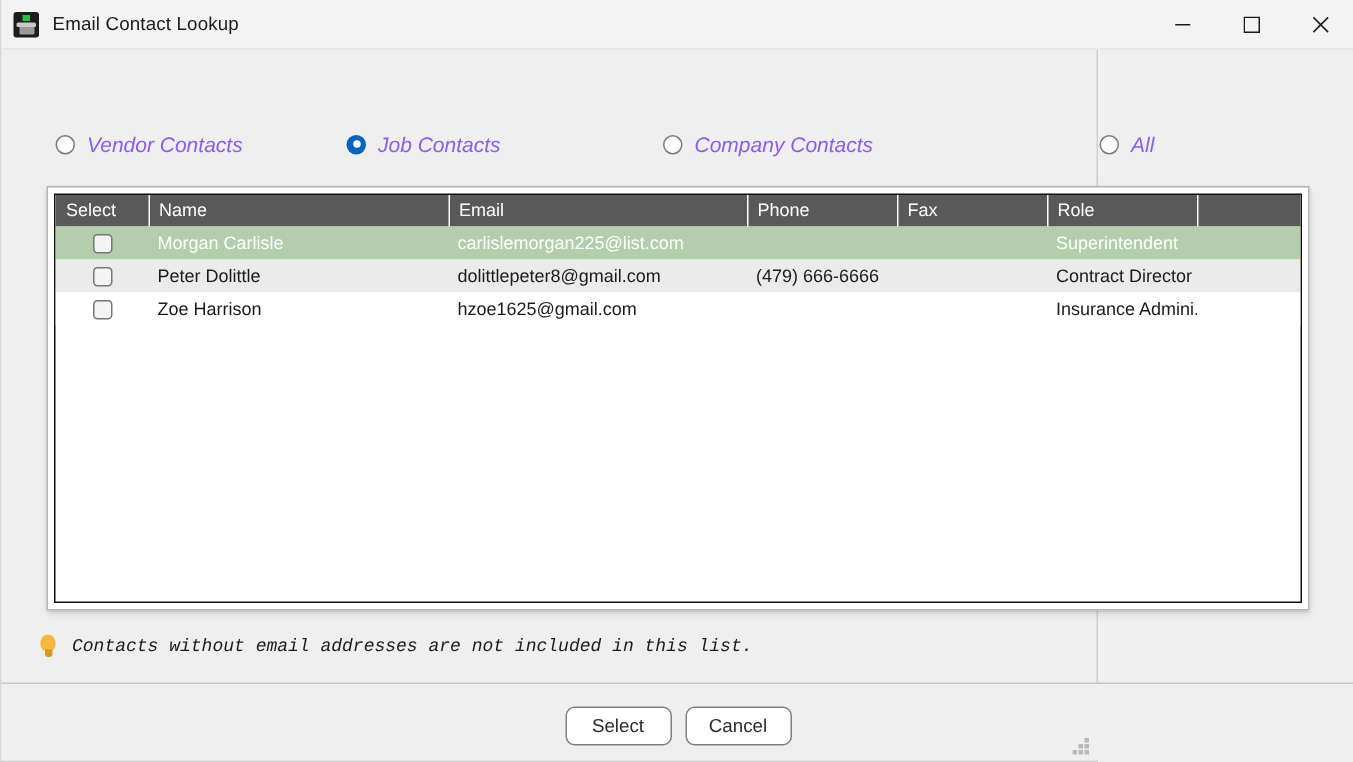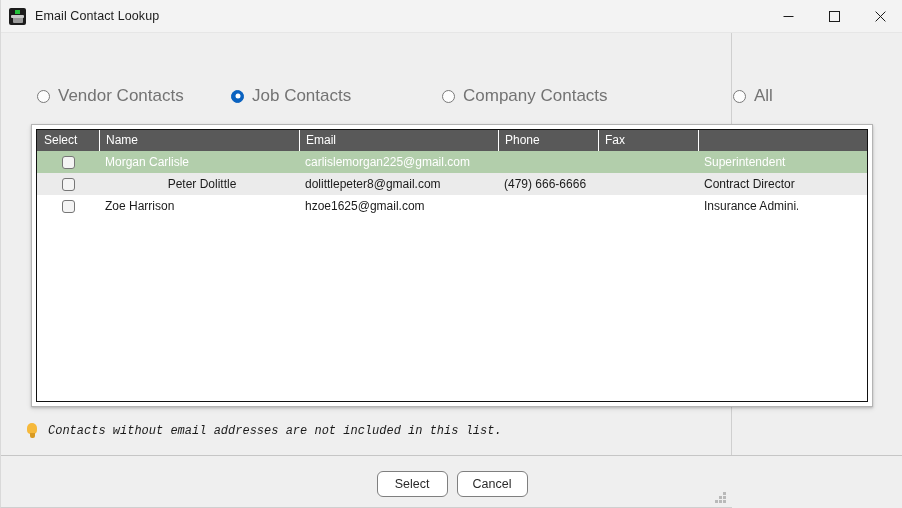--- a/index.html
+++ b/index.html
@@ -124,22 +124,23 @@
   .radio-opt.checked .radio-mark::after {
     content: "";
     position: absolute;
     left: 50%; top: 50%;
     transform: translate(-50%,-50%);
     width: 5px; height: 5px;
     border-radius: 50%;
     background: #ffffff;
   }
   .radio-label {
-    font-size: 17px;
-    color: #737373;
+    font-size: 14px;
+    color: #8b5cf6;
+    font-style: italic;
   }
 
   
   .grid-outer {
     position: absolute;
     left: 30px;
     top: 124px;
     width: 842px;
     height: 283px;
     background: #ffffff;
@@ -353,39 +354,40 @@
   </div>
 
   <div class="grid-outer">
     <div class="grid-inner">
       <div class="grid-head" id="grid-head">
           <div class="hcell first" style="width: 62px;">Select</div>
           <div class="hcell" style="width: 200px;">Name</div>
           <div class="hcell" style="width: 199px;">Email</div>
           <div class="hcell" style="width: 100px;">Phone</div>
           <div class="hcell" style="width: 100px;">Fax</div>
+          <div class="hcell" style="width: 100px;">Role</div>
           <div class="hcell" style="width: 69px;"></div>
         </div>
       <div id="grid-body">
           <div class="grid-row selected">
             <div class="cell select-cell" style="width: 62px;">
               <span class="chk"></span>
             </div>
             <div class="cell" style="width: 200px;">Morgan Carlisle</div>
-            <div class="cell" style="width: 199px;">carlislemorgan225@gmail.com</div>
+            <div class="cell" style="width: 199px;">carlislemorgan225@list.com</div>
             <div class="cell" style="width: 100px;"></div>
             <div class="cell" style="width: 100px;"></div>
             <div class="cell" style="width: 100px;">Superintendent</div>
             <div class="cell" style="width: 69px;"></div>
           </div>
           <div class="grid-row alt">
             <div class="cell select-cell" style="width: 62px;">
               <span class="chk"></span>
             </div>
-            <div class="cell" style="width: 200px; text-align: center;">Peter Dolittle</div>
+            <div class="cell" style="width: 200px;">Peter Dolittle</div>
             <div class="cell" style="width: 199px;">dolittlepeter8@gmail.com</div>
             <div class="cell" style="width: 100px;">(479) 666-6666</div>
             <div class="cell" style="width: 100px;"></div>
             <div class="cell" style="width: 100px;">Contract Director</div>
             <div class="cell" style="width: 69px;"></div>
           </div>
           <div class="grid-row plain">
             <div class="cell select-cell" style="width: 62px;">
               <span class="chk"></span>
             </div>

